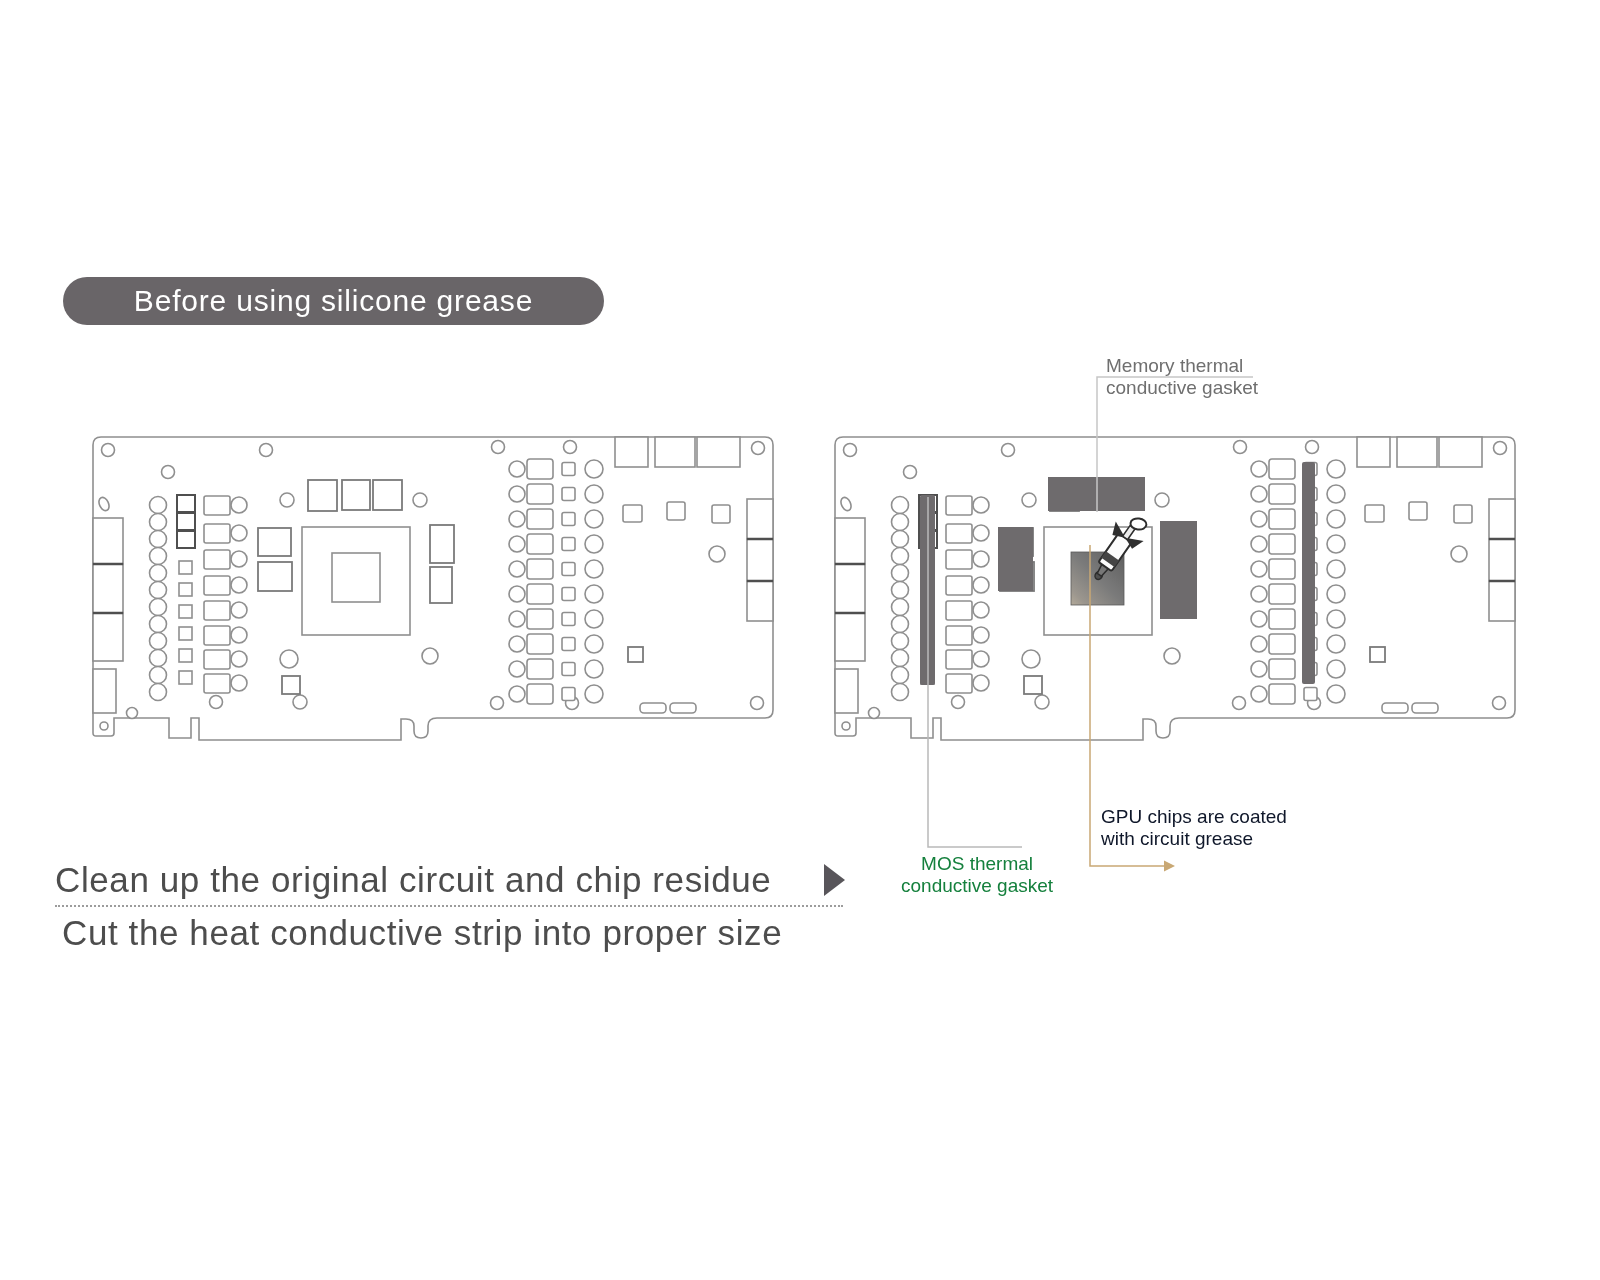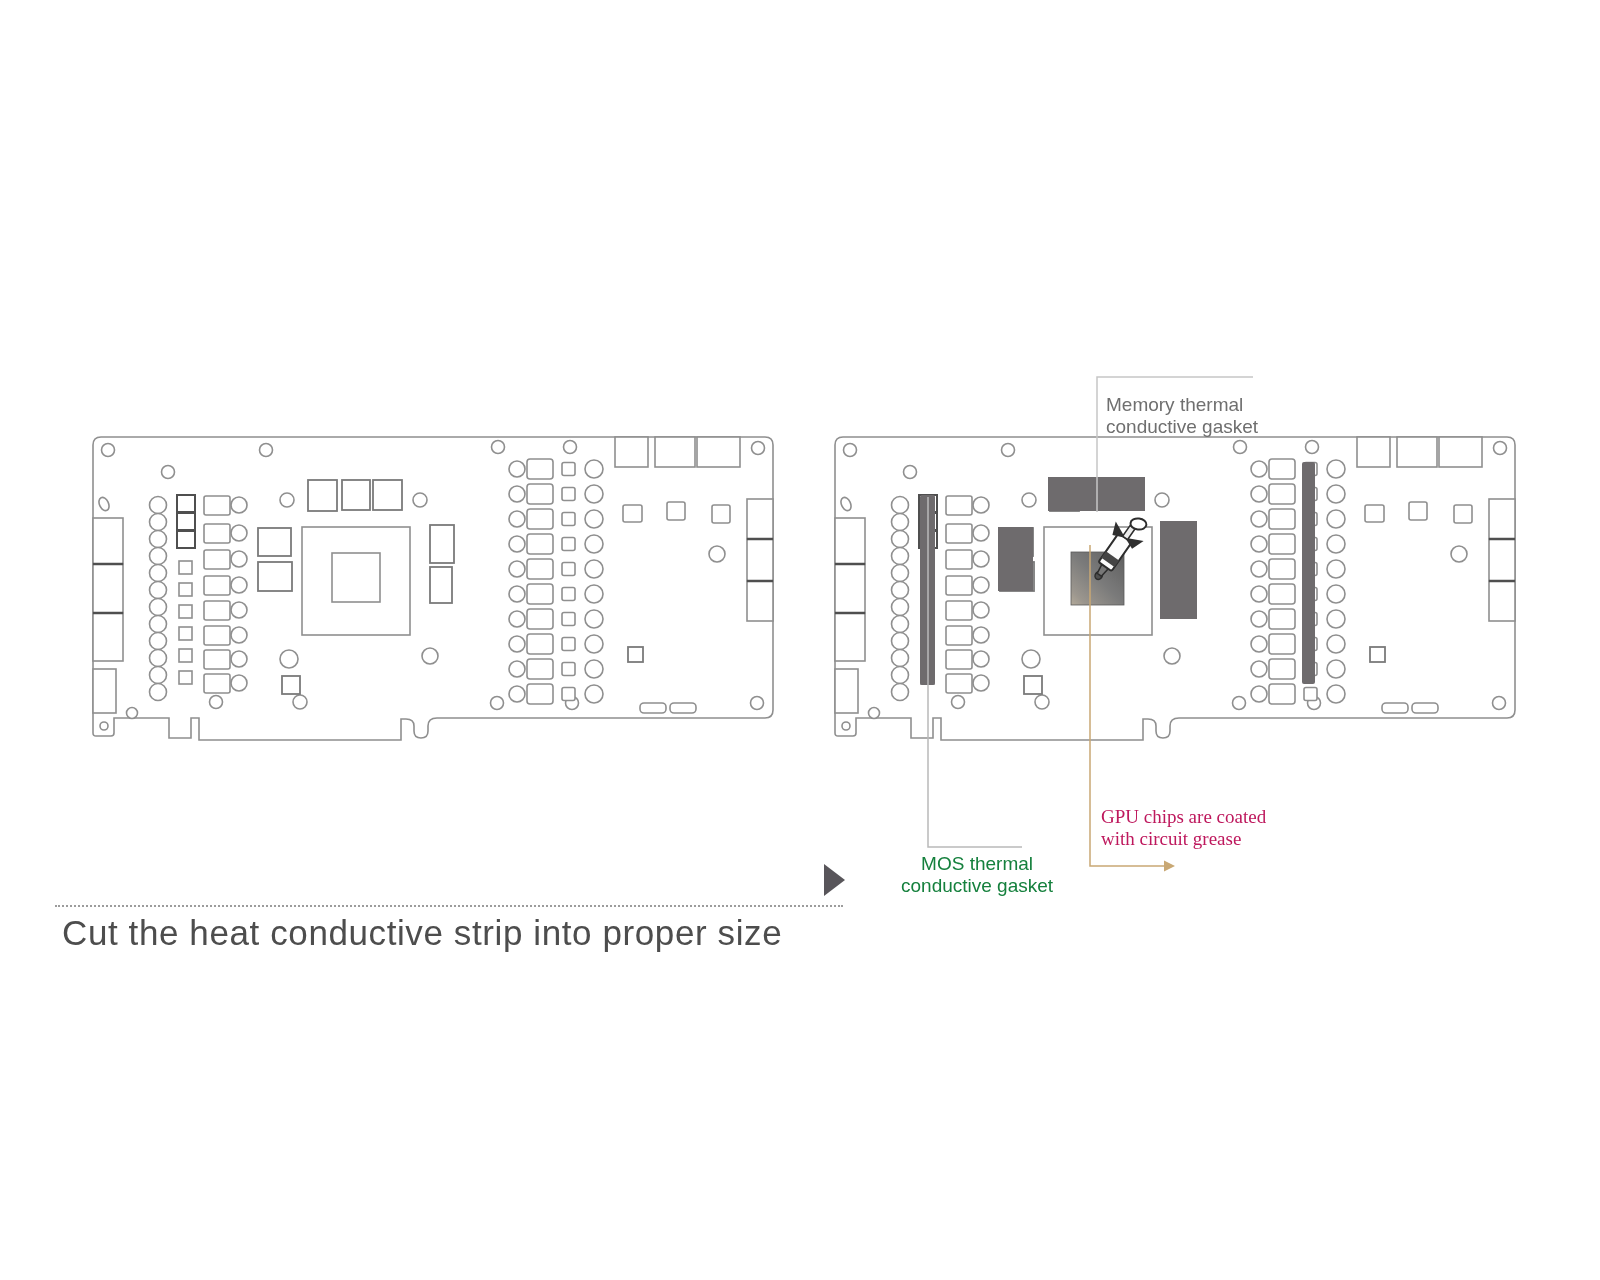--- a/index.html
+++ b/index.html
@@ -9,23 +9,23 @@
   }
   .pill{
     position:absolute;height:48px;border-radius:26px;background:#696568;
     display:flex;align-items:center;justify-content:center;
     color:#ffffff;font-size:30px;letter-spacing:0.8px;font-weight:400;
   }
   .pill-before{left:63px;top:277px;width:541px;}
   .pill-after{left:885px;top:277px;width:487px;}
   .art{position:absolute;left:0;top:0;}
   .callout-label{position:absolute;font-size:19px;line-height:22px;white-space:nowrap;}
-  .label-memory{left:1106px;top:394px;color:#6f6f6f;}
+  .label-memory{left:1106px;top:355px;color:#6f6f6f;}
   .label-mos{left:901px;top:853px;color:#15803d;text-align:center;}
-  .label-gpu{left:1101px;top:806px;color:#be185d;font-family:Liberation Serif, serif;}
+  .label-gpu{left:1101px;top:806px;color:#0f172a;}
   .step-text{
     position:absolute;color:#4d4d4d;font-size:35px;letter-spacing:0.6px;
     font-weight:400;white-space:nowrap;
   }
   .step1{left:55px;top:860px;}
   .step2{left:62px;top:913px;}
   .step-arrow{
     position:absolute;left:824px;top:864px;width:0;height:0;
     border-left:21px solid #58555a;border-top:16px solid transparent;border-bottom:16px solid transparent;
   }
@@ -241,31 +241,35 @@
     </g>
 
     <g fill="none">
       <path d="M 1253,377 H 1097 V 512" stroke="#c6c6c6" stroke-width="1.5"></path>
       <path d="M 928,497 V 847 H 1022" stroke="#b9b9b9" stroke-width="1.5"></path>
       <path d="M 1090,545 V 866 H 1164" stroke="#c9a874" stroke-width="1.5"></path>
       <path d="M 1164,860.5 L 1175,866 L 1164,871.5 Z" fill="#c9a874"></path>
     </g>
   </svg>
 
+  <div class="pill pill-before">
+    <span>Before using silicone grease</span>
+  </div>
 
   <div class="callout-label label-memory">
     <div>Memory thermal</div>
     <div>conductive gasket</div>
   </div>
   <div class="callout-label label-mos">
     <div>MOS thermal</div>
     <div>conductive gasket</div>
   </div>
   <div class="callout-label label-gpu">
     <div>GPU chips are coated</div>
     <div>with circuit grease</div>
   </div>
 
+  <div class="step-text step1">Clean up the original circuit and chip residue</div>
   <span class="step-arrow"></span>
   <div class="dotted-rule"></div>
   <div class="step-text step2">Cut the heat conductive strip into proper size</div>
 
 </div>
 
 </body></html>

